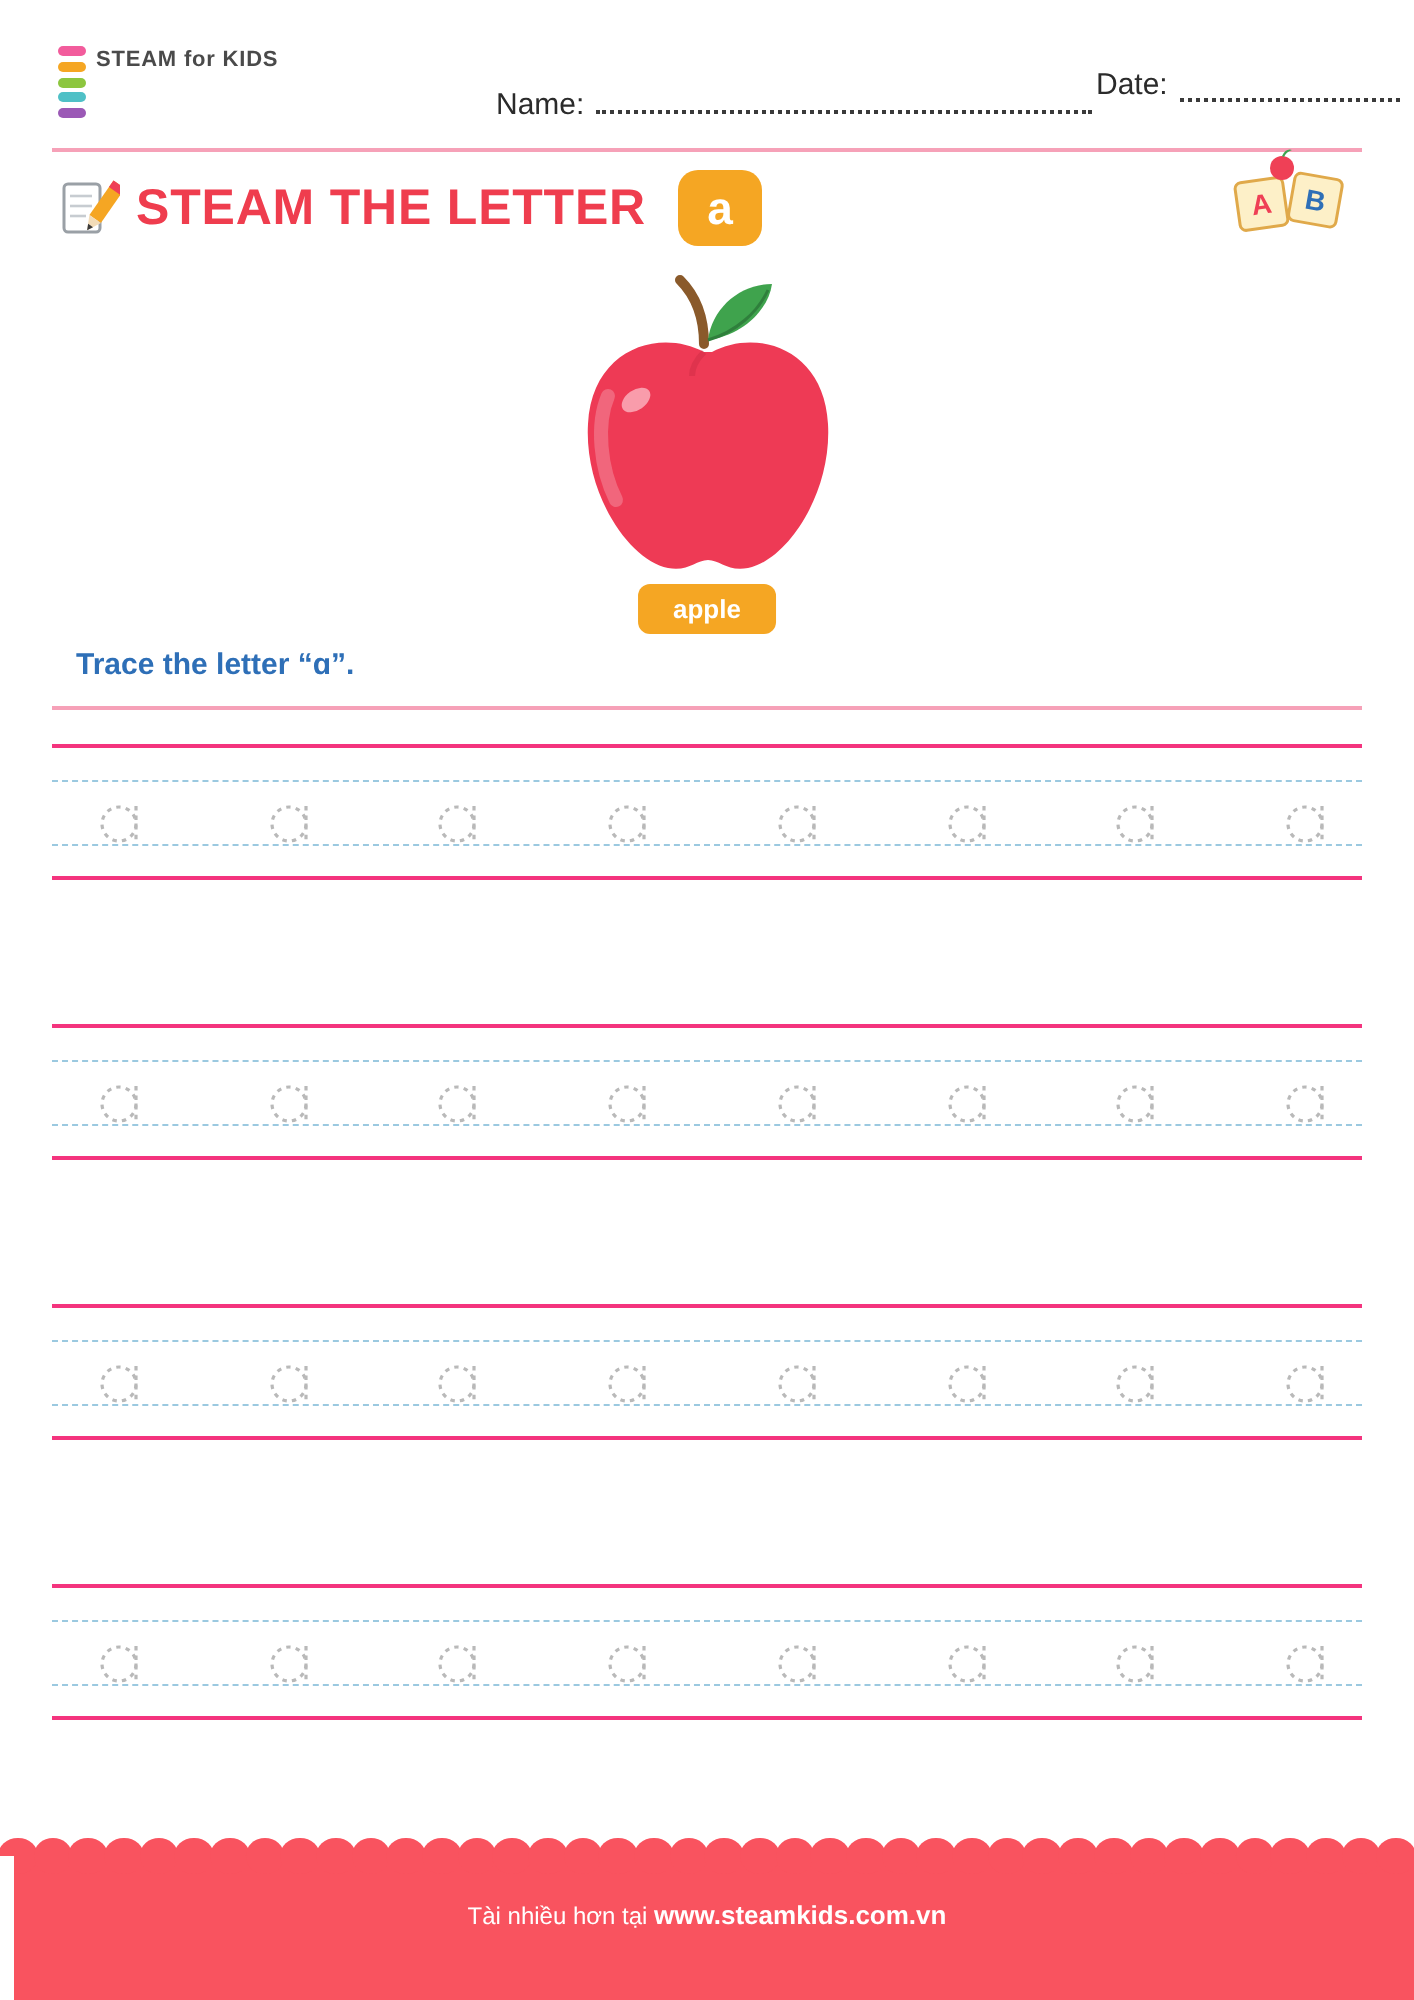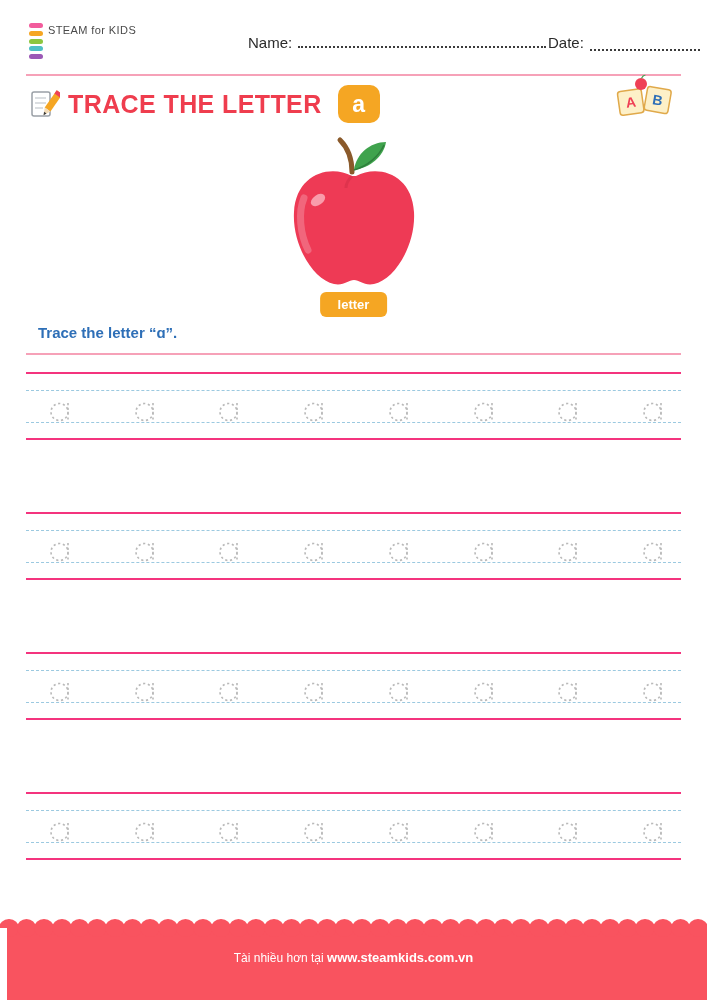--- a/index.html
+++ b/index.html
@@ -29,41 +29,41 @@
   .logo-main {
     font-size: 24px;
     font-weight: bold;
     letter-spacing: 1px;
     line-height: 26px;
     white-space: nowrap;
   }
   .logo-main span { display: inline-block; }
   .logo-sub {
     font-size: 11px;
-    font-weight: normal;
+    font-weight: bold;
     color: #4a4a4a;
     letter-spacing: 0.4px;
     margin-top: 2px;
   }
   .logo-swatches {
     position: absolute;
     left: 3px; top: 1px;
     width: 14px; height: 36px;
     display: flex; flex-direction: column;
     justify-content: space-between;
   }
   .logo-swatches i {
     display: block;
     width: 14px; height: 5px;
     border-radius: 3px;
   }
 
   .name-field {
     position: absolute;
-    left: 222px; top: 12px;
+    left: 222px; top: 22px;
     font-size: 15px;
     color: #2b2b2b;
     display: flex;
     align-items: baseline;
   }
   .date-field {
     position: absolute;
     left: 522px; top: 12px;
     font-size: 15px;
     color: #2b2b2b;
@@ -256,21 +256,21 @@
       <line x1="5" y1="10" x2="16" y2="10" stroke="#c7ccd1" stroke-width="1.3"></line>
       <line x1="5" y1="15" x2="16" y2="15" stroke="#c7ccd1" stroke-width="1.3"></line>
       <line x1="5" y1="20" x2="13" y2="20" stroke="#c7ccd1" stroke-width="1.3"></line>
       <g transform="rotate(35 22 16)">
         <rect x="18" y="2" width="7" height="21" fill="#f5a623"></rect>
         <rect x="18" y="2" width="7" height="4" fill="#ef4056"></rect>
         <polygon points="18,23 25,23 21.5,30" fill="#f3dcb8"></polygon>
         <polygon points="20,27 23,27 21.5,30" fill="#3b3b3b"></polygon>
       </g>
     </svg>
-    <div class="title-text">TRACE THE LETTER</div>
+    <div class="title-text">STEAM THE LETTER</div>
     <div class="letter-chip">a</div>
   </div>
 
   <svg class="abc-icon" viewBox="0 0 62 50">
     <g transform="rotate(-8 16 30)">
       <rect x="4" y="16" width="24" height="24" rx="3" fill="#fdf0c8" stroke="#e0a94a" stroke-width="1.5"></rect>
       <text x="16" y="33" font-size="14" font-family="Liberation Sans, sans-serif" font-weight="bold" fill="#ef4056" text-anchor="middle">A</text>
     </g>
     <g transform="rotate(10 42 30)">
       <rect x="30" y="14" width="24" height="24" rx="3" fill="#fdf0c8" stroke="#e0a94a" stroke-width="1.5"></rect>
@@ -290,21 +290,21 @@
                C18 118 40 152 60 156
                C70 158 74 152 80 152
                C86 152 90 158 100 156
                C120 152 142 118 140 84
                C138 46 104 36 82 48 Z" fill="#ee3a55"></path>
       <path d="M30 70 C24 84 26 106 34 122" stroke="#f2758a" stroke-width="7" fill="none" stroke-linecap="round" opacity="0.75"></path>
       <ellipse cx="44" cy="72" rx="8" ry="5" transform="rotate(-35 44 72)" fill="#f9a7b5" opacity="0.9"></ellipse>
       <path d="M78 48 C74 52 72 56 72 60" stroke="#c72b42" stroke-width="3" fill="none" opacity="0.4"></path>
     </svg>
   </div>
-  <div class="word-chip">letter</div>
+  <div class="word-chip">apple</div>
 
   <div class="instruction">Trace the letter “ɑ”.</div>
   <div class="rule instr"></div>
 
   <div class="row" id="row0" style="top:372px">
     <div class="solid top"></div>
     <div class="dashed d1"></div>
     <div class="dashed d2"></div>
     <div class="solid bottom"></div>
     <div class="glyphs">

